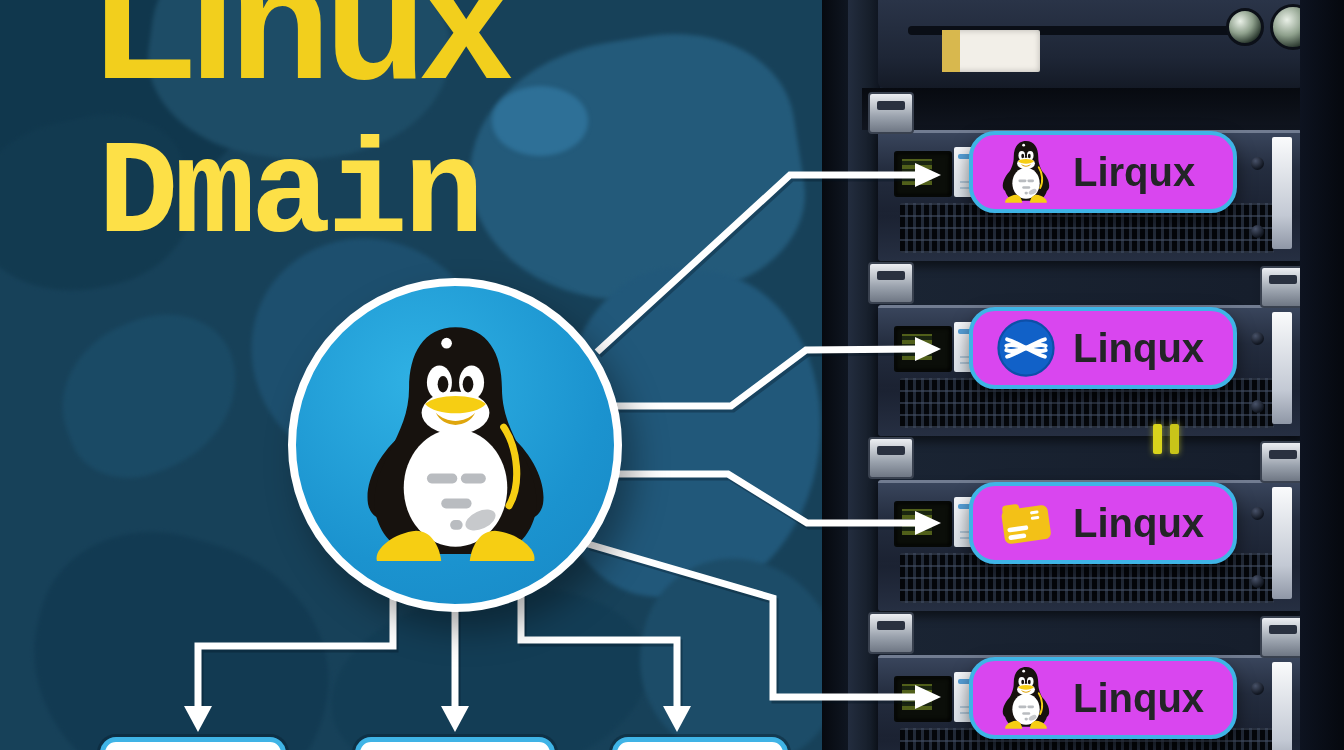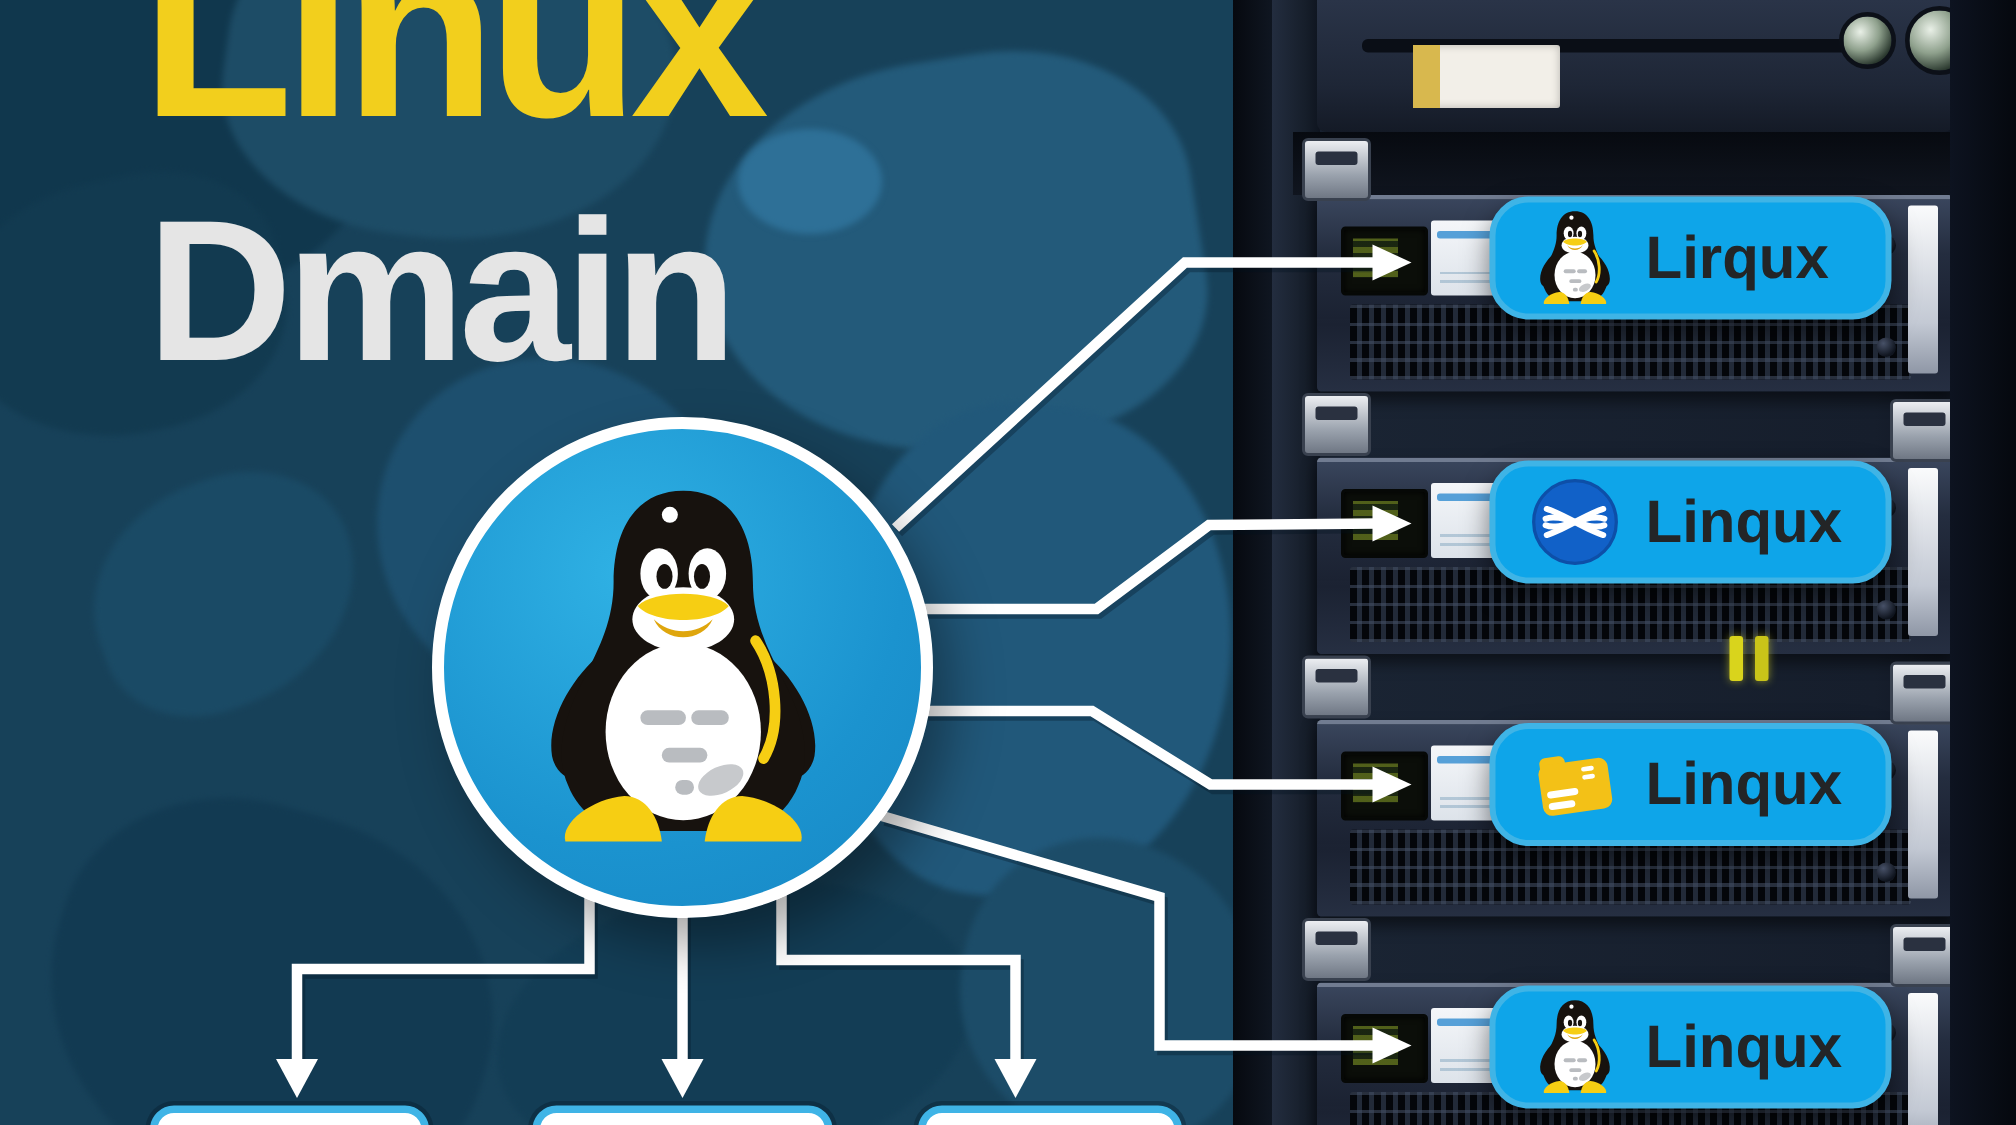--- a/index.html
+++ b/index.html
@@ -18,21 +18,21 @@
   .b6 {left:560px;top:270px;width:260px;height:330px;background:#21587a;border-radius:45% 55% 55% 45%;transform:rotate(7deg);}
   .b7 {left:250px;top:240px;width:240px;height:230px;background:#1d4f6e;border-radius:50% 55% 45% 55%;transform:rotate(14deg);}
   .b8 {left:30px;top:540px;width:300px;height:260px;background:#123a52;border-radius:45% 55% 50% 60%;transform:rotate(16deg);}
   .b9 {left:330px;top:590px;width:320px;height:190px;background:#133d55;border-radius:55% 45% 55% 45%;transform:rotate(-6deg);}
   .b10{left:640px;top:560px;width:200px;height:200px;background:#1c4c68;border-radius:50% 60% 45% 55%;transform:rotate(10deg);}
   .b11{left:60px;top:320px;width:180px;height:150px;background:#1a4a65;border-radius:55% 45% 60% 40%;transform:rotate(-20deg);}
 
   
   .title-block{position:absolute;left:0;top:0;z-index:5;}
   .t1{position:absolute;left:94px;top:-62px;font-size:166px;font-weight:700;letter-spacing:-6px;color:#f2cf1d;white-space:nowrap;line-height:1;}
-  .t2{position:absolute;left:98px;top:128px;font-size:134px;font-weight:700;letter-spacing:-4px;color:#e5e5e5;white-space:nowrap;line-height:1;}
+  .t2{position:absolute;left:98px;top:128px;font-size:134px;font-weight:700;letter-spacing:-4px;color:#fde047;white-space:nowrap;line-height:1;font-family:Liberation Mono, monospace;}
 
   
   .rack-panel{position:absolute;left:822px;top:0;width:522px;height:750px;
     background:linear-gradient(90deg,#06090f 0,#131b28 7%,#1a2433 14%,#161e2c 82%,#0a0f18 100%);}
   .rack-edge{position:absolute;left:0;top:0;width:26px;height:750px;background:linear-gradient(90deg,#02040 8,#04060a 60%,#0d1320);}
   .rack-post{position:absolute;left:26px;top:0;width:32px;height:750px;background:linear-gradient(90deg,#232d3f,#161e2a 70%,#0e141f);}
   .rack-right-dark{position:absolute;right:0;top:0;width:44px;height:750px;background:linear-gradient(90deg,#0d1320,#05080e);}
 
   .top-device{position:absolute;left:56px;top:0;width:424px;height:88px;
     background:linear-gradient(180deg,#2a3448,#1e2636 65%,#141a26);border-radius:0 0 6px 6px;}
@@ -81,22 +81,22 @@
   .arrows{position:absolute;left:0;top:0;z-index:4;pointer-events:none;}
 
   
   .hub{position:absolute;left:288px;top:278px;width:334px;height:334px;border-radius:50%;z-index:6;
     background:radial-gradient(circle at 38% 30%,#2fb1e4,#1b93cf 62%,#1787c4);
     border:8px solid #ffffff;box-sizing:border-box;box-shadow:12px 18px 34px rgba(0,0,0,.35);
     display:flex;align-items:center;justify-content:center;}
   .hub svg{width:215px;height:250px;}
 
   
-  .badge{position:absolute;left:993px;width:268px;height:82px;z-index:7;
-    background:#0ea5e9;border:4px solid #3fb4e6;border-radius:26px;box-sizing:border-box;
+  .badge{position:absolute;left:969px;width:268px;height:82px;z-index:7;
+    background:#d946ef;border:4px solid #3fb4e6;border-radius:26px;box-sizing:border-box;
     display:flex;align-items:center;gap:16px;padding:0 8px 0 22px;
     box-shadow:0 8px 18px rgba(0,0,0,.5);}
   .bd1{top:131px;} .bd2{top:307px;} .bd3{top:482px;} .bd4{top:657px;}
   .badge-icon{display:flex;align-items:center;justify-content:center;width:62px;height:66px;flex:0 0 auto;}
   .badge-text{font-size:40px;font-weight:700;color:#232527;letter-spacing:0;line-height:1;}
 
   
   .bbox{position:absolute;top:737px;height:52px;z-index:7;background:#ffffff;border:5px solid #3fb4e6;border-radius:16px;
     box-shadow:0 0 0 3px rgba(8,30,46,.4);}
   .bx1{left:100px;width:176px;} .bx2{left:355px;width:190px;} .bx3{left:612px;width:166px;}

